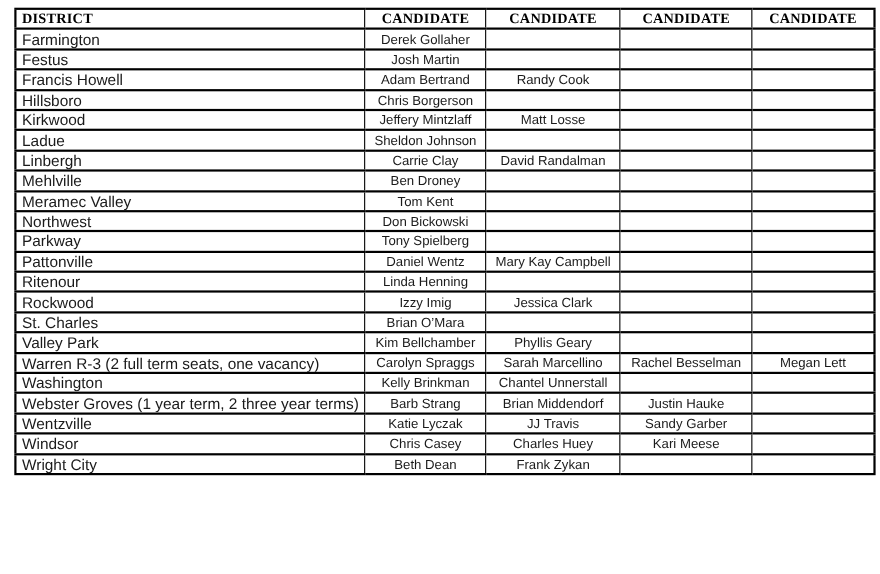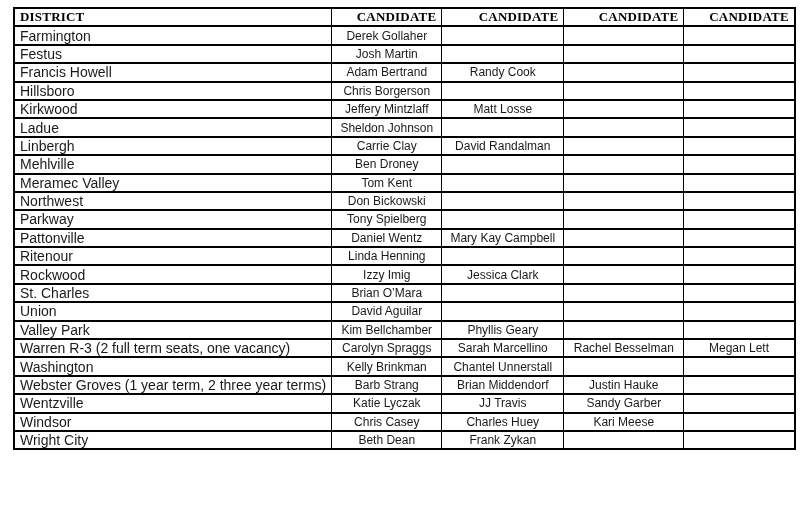--- a/index.html
+++ b/index.html
@@ -41,21 +41,21 @@
     color: #1a1a1a;
   }
   th {
     font-family: "Liberation Serif", serif;
     font-size: 13px;
     font-weight: bold;
     letter-spacing: 0.2px;
     color: #000;
   }
   th.h-district { text-align: left; }
-  th.h-candidate { text-align: right; }
+  th.h-candidate { text-align: center; }
   td.district {
     text-align: left;
     font-size: 14px;
   }
   td.candidate {
     text-align: center;
     font-size: 12px;
   }
 </style>
 </head>
@@ -179,27 +179,20 @@
           <td class="candidate"></td>
         </tr>
         <tr>
           <td class="district">St. Charles</td>
           <td class="candidate">Brian O’Mara</td>
           <td class="candidate"></td>
           <td class="candidate"></td>
           <td class="candidate"></td>
         </tr>
         <tr>
-          <td class="district">Union</td>
-          <td class="candidate">David Aguilar</td>
-          <td class="candidate"></td>
-          <td class="candidate"></td>
-          <td class="candidate"></td>
-        </tr>
-        <tr>
           <td class="district">Valley Park</td>
           <td class="candidate">Kim Bellchamber</td>
           <td class="candidate">Phyllis Geary</td>
           <td class="candidate"></td>
           <td class="candidate"></td>
         </tr>
         <tr>
           <td class="district">Warren R-3 (2 full term seats, one vacancy)</td>
           <td class="candidate">Carolyn Spraggs</td>
           <td class="candidate">Sarah Marcellino</td>

